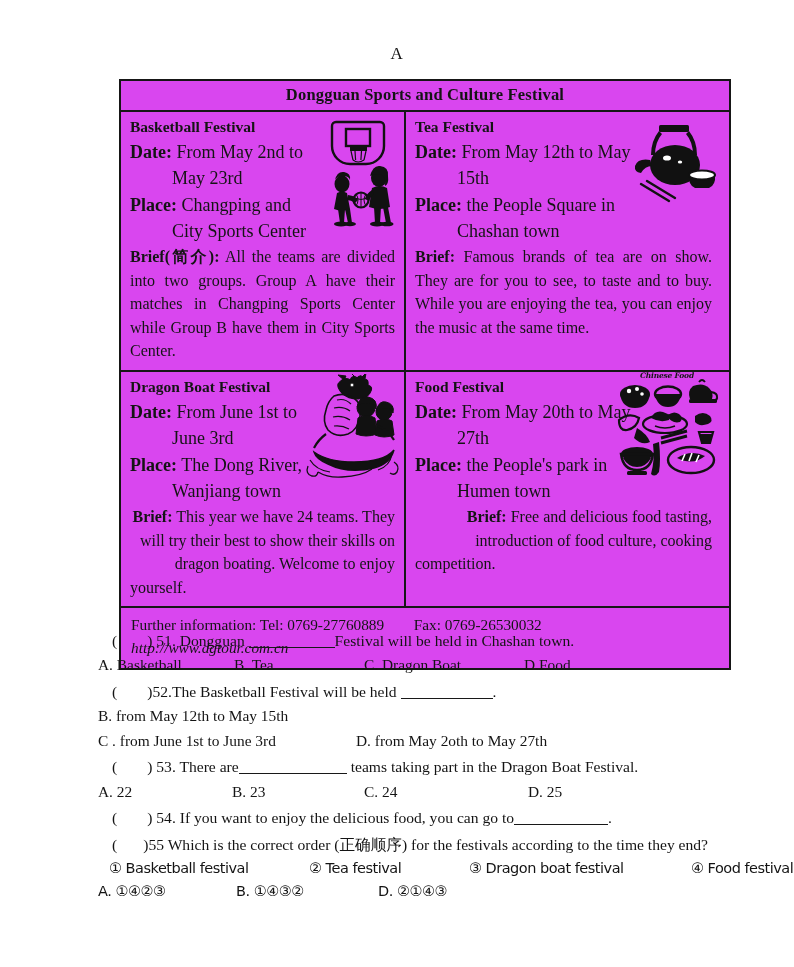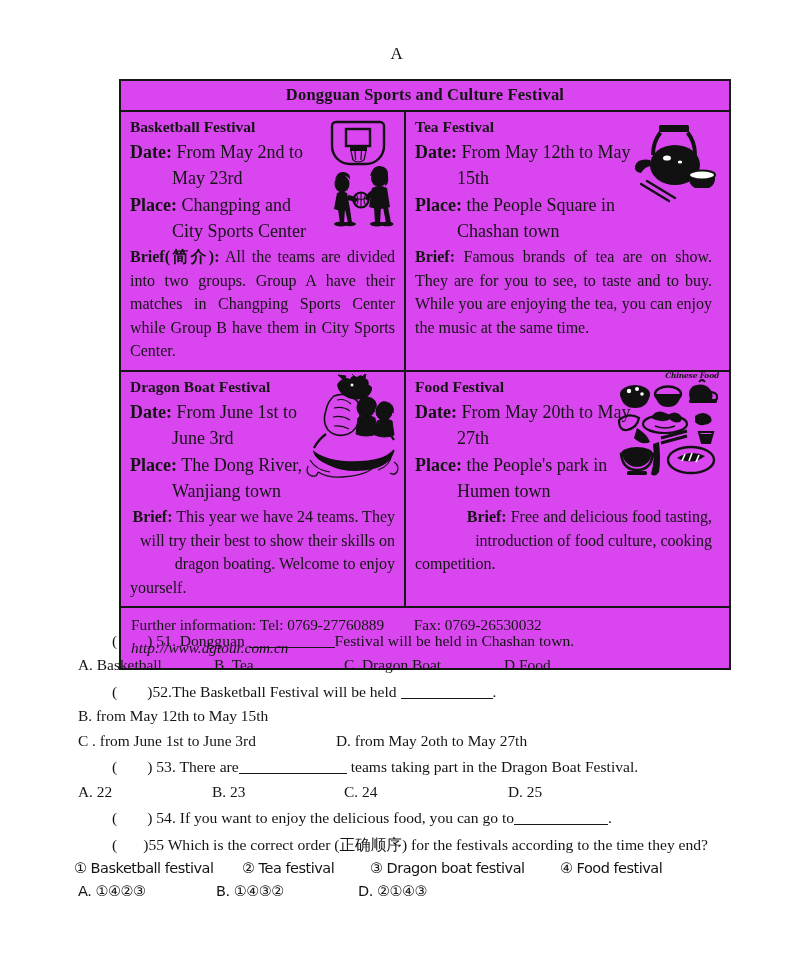--- a/index.html
+++ b/index.html
@@ -99,21 +99,21 @@
   .art-basket { right: 4px;  top: 6px;  width: 78px; height: 112px; }
   .art-tea    { right: 2px;  top: 6px;  width: 88px; height: 92px; }
   .art-dragon { right: 2px;  top: 2px;  width: 98px; height: 108px; }
   .art-food   { right: 2px;  top: 0px;  width: 104px; height: 112px; }
   .art svg { width: 100%; height: 100%; display: block; }
   .art-caption {
     position: absolute;
     top: -1px;
     left: 0;
     width: 100%;
-    text-align: right;
+    text-align: center;
     font-size: 7.5px;
     font-style: italic;
     font-weight: bold;
     font-family: "DejaVu Serif", serif;
     letter-spacing: -0.2px;
   }
 
   
   .questions {
     position: absolute;
@@ -134,33 +134,34 @@
   }
   .blank {
     display: inline-block;
     border-bottom: 1.4px solid #181818;
     vertical-align: -2px;
   }
   .opts {
     display: flex;
     font-size: 15.4px;
     line-height: 1.6;
-    padding-left: 78px;
+    padding-left: 98px;
   }
   .opt { white-space: nowrap; }
   .circ {
     font-family: "DejaVu Sans", sans-serif;
     font-size: 14.5px;
     letter-spacing: -0.5px;
   }
   .list-line {
     font-size: 15.3px;
     line-height: 1.6;
-    padding-left: 74px;
+    padding-left: 109px;
     display: flex;
+    gap: 32px;
   }
 </style>
 </head>
 <body>
 
 <div class="page-label">A</div>
 
 <div class="poster">
 
   <div class="poster-title">Dongguan Sports and Culture Festival</div>

